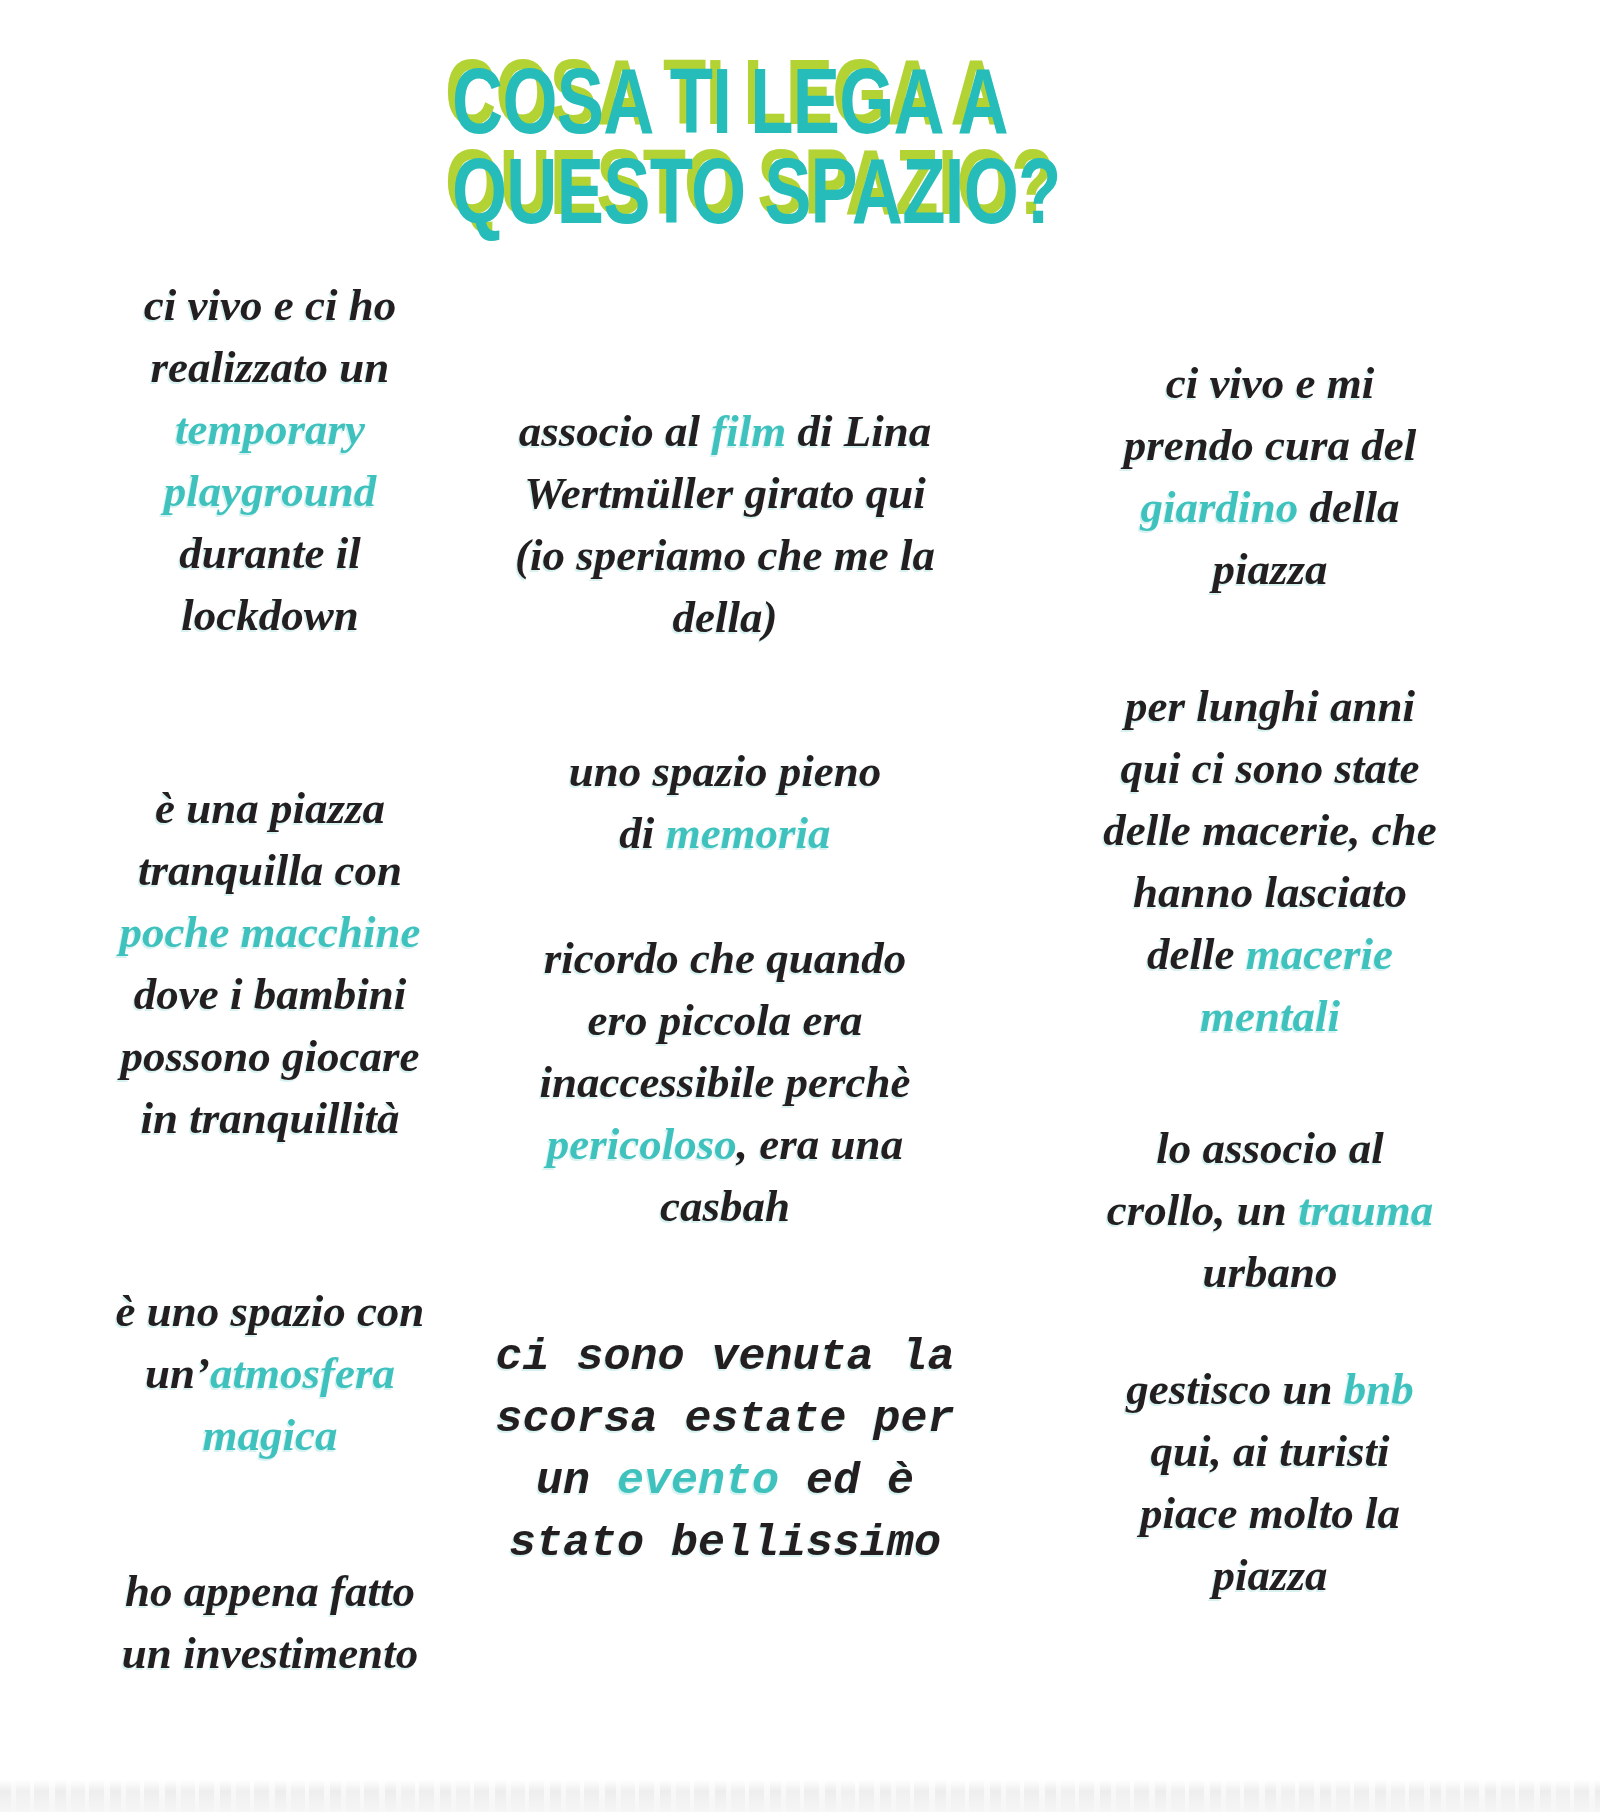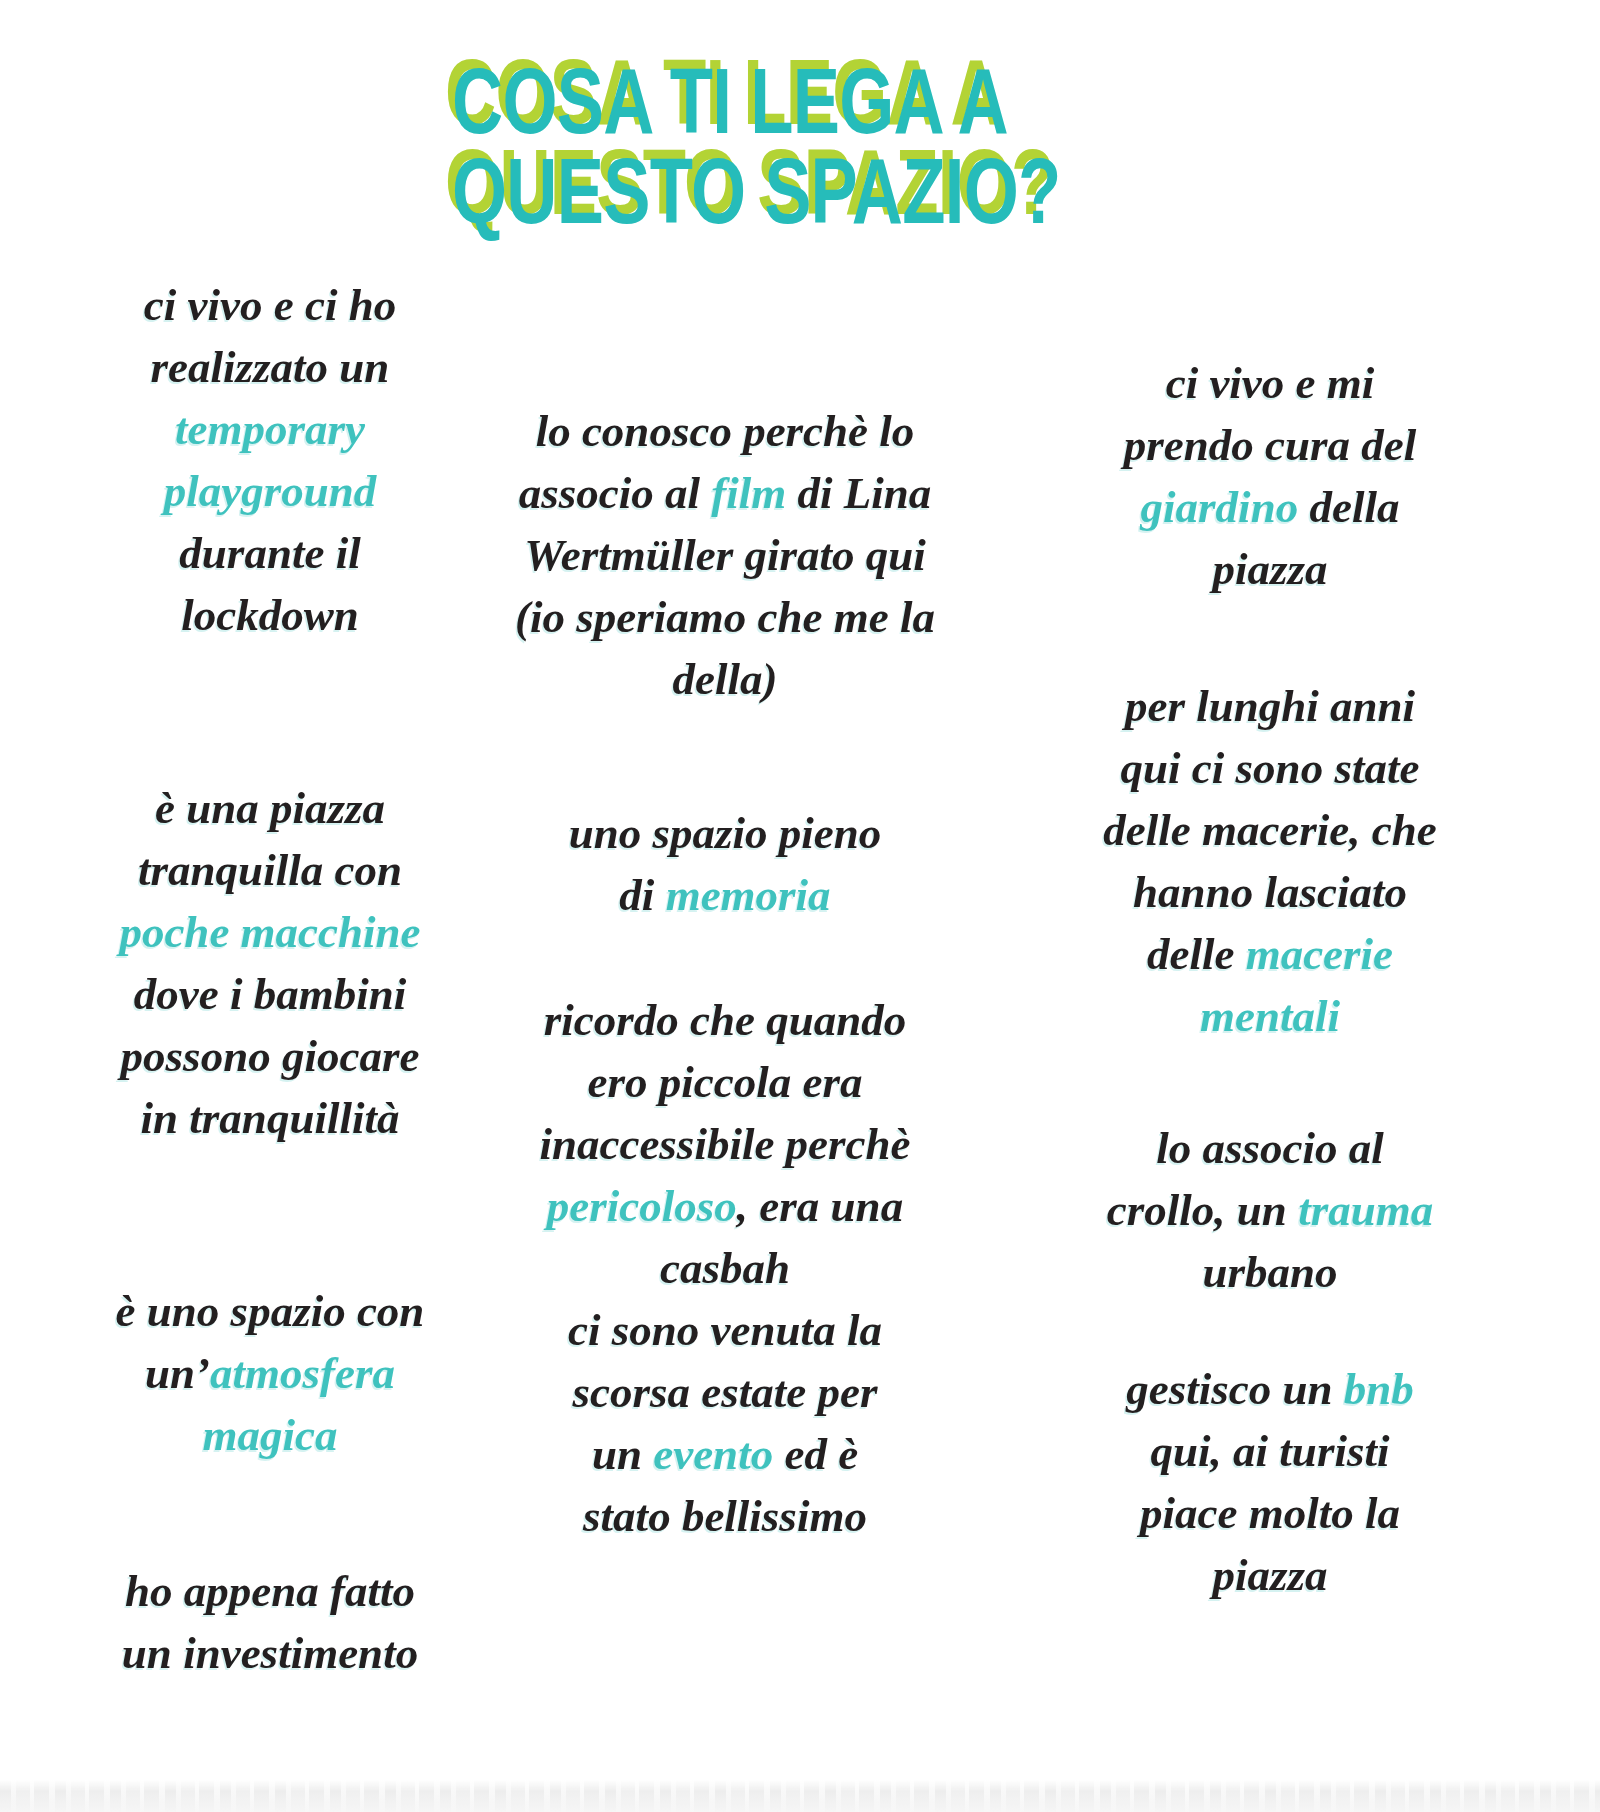--- a/index.html
+++ b/index.html
@@ -40,21 +40,21 @@
   }
   .line{white-space:nowrap;}
   .accent{color:var(--accent);}
   .col-1 .block:nth-child(1){margin-top:262px;}
   .col-1 .block:nth-child(2){margin-top:131px;}
   .col-1 .block:nth-child(3){margin-top:131px;}
   .col-1 .block:nth-child(4){margin-top:94px;}
   .col-2 .block:nth-child(1){margin-top:388px;}
   .col-2 .block:nth-child(2){margin-top:92px;}
   .col-2 .block:nth-child(3){margin-top:63px;}
-  .col-2 .block:nth-child(4){}
+  .col-2 .block:nth-child(4){margin-top:90px;font-family:Liberation Mono, monospace;}
   .col-3 .block:nth-child(1){margin-top:340px;}
   .col-3 .block:nth-child(2){margin-top:75px;}
   .col-3 .block:nth-child(3){margin-top:70px;}
   .col-3 .block:nth-child(4){margin-top:55px;}
   
   .bottom-strip{
     position:absolute;left:0;top:1780px;width:1600px;height:32px;
     background:
       linear-gradient(180deg, rgba(255,255,255,1) 0%, rgba(255,255,255,0) 35%,
                       rgba(244,244,244,.55) 70%, rgba(246,246,246,.9) 100%),
@@ -94,21 +94,20 @@
         <div class="line"><span class="">un’</span><span class="accent">atmosfera</span></div>
         <div class="line"><span class="accent">magica</span></div>
       </div>
       <div class="block">
         <div class="line"><span class="">ho appena fatto</span></div>
         <div class="line"><span class="">un investimento</span></div>
       </div>
     </div>
   <div class="col col-2">
       <div class="block">
-        <div class="line"><span class="">lo conosco perchè lo</span></div>
         <div class="line"><span class="">associo al </span><span class="accent">film</span><span class=""> di Lina</span></div>
         <div class="line"><span class="">Wertmüller girato qui</span></div>
         <div class="line"><span class="">(io speriamo che me la</span></div>
         <div class="line"><span class="">della)</span></div>
       </div>
       <div class="block">
         <div class="line"><span class="">uno spazio pieno</span></div>
         <div class="line"><span class="">di </span><span class="accent">memoria</span></div>
       </div>
       <div class="block">

